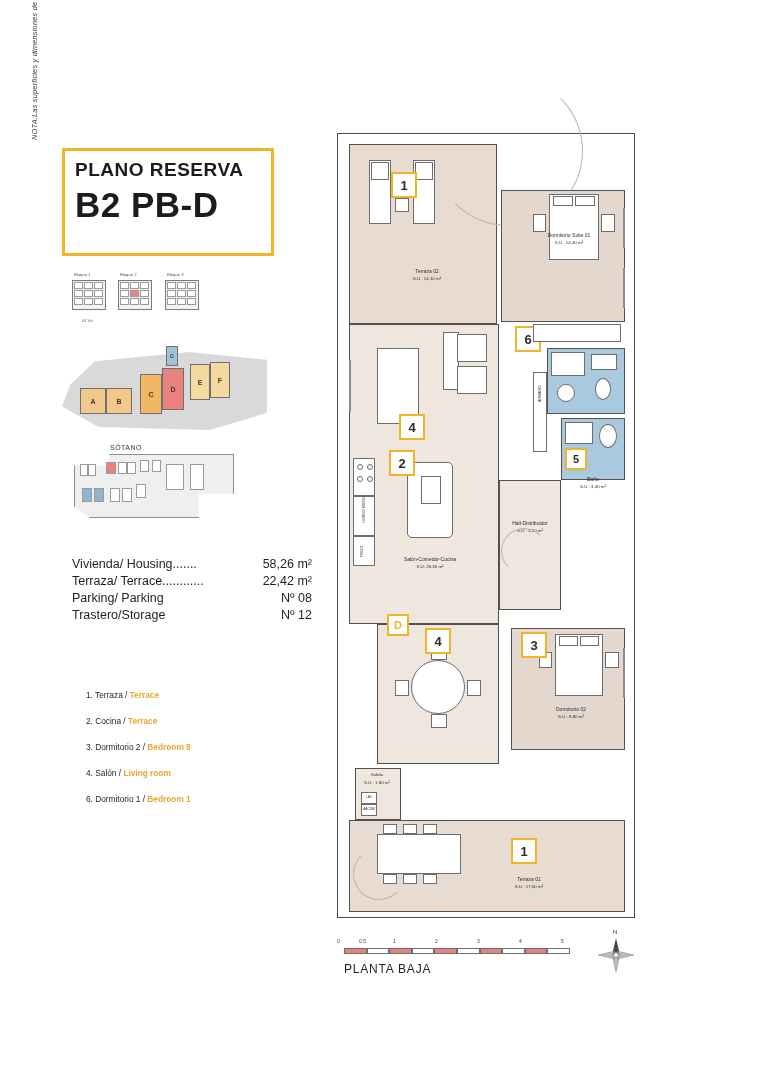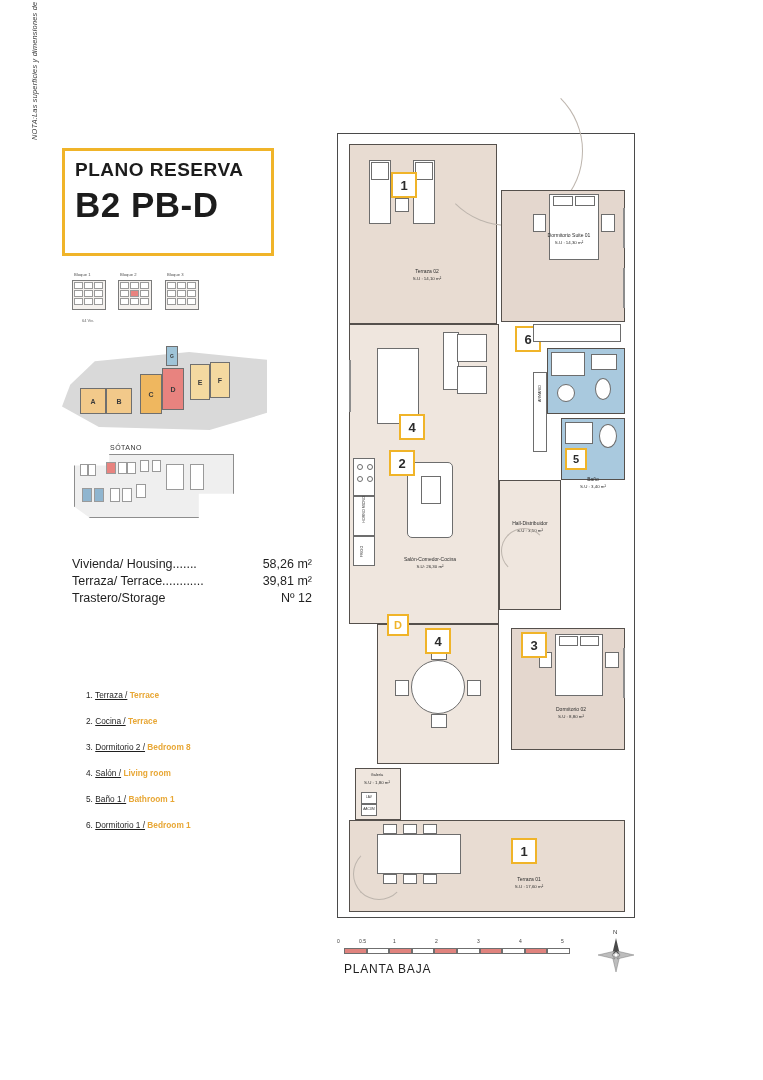--- a/index.html
+++ b/index.html
@@ -91,21 +91,21 @@
 
   
   .specs { position:absolute; left:72px; top:556px; width:240px; }
   .spec-row { font-size:12.5px; line-height:17px; color:#1f1f1f; display:flex; }
   .spec-row .lbl { white-space:pre; }
   .spec-row .val { margin-left:auto; }
 
   
   .legend { position:absolute; left:86px; top:682px; width:230px; }
   .legend-item { font-size:8.3px; line-height:26px; color:#1f1f1f; }
-  .legend-item .es { color:#1f1f1f;text-decoration:underline; }
+  .legend-item .es { color:#1f1f1f; }
   .legend-item .en { color:#e8a735;font-weight:bold; }
 
   
   .plan {
     position:absolute; left:333px; top:128px; width:305px; height:790px;
     background:#ffffff;
   }
   .outer-wall {
     position:absolute; left:4px; top:5px; width:298px; height:785px;
     border:1.2px solid #4a4a4a; background:#ffffff;
@@ -233,21 +233,25 @@
   <div class="sot-cell" style="left:120px;top:20px;width:14px;height:26px;"></div>
 </div>
 
 <div class="specs">
   <div class="spec-row">
     <span class="lbl">Vivienda/ Housing.......</span>
     <span class="val">58,26 m²</span>
   </div>
   <div class="spec-row">
     <span class="lbl">Terraza/ Terrace............</span>
-    <span class="val">39,81 m²</span>
+    <span class="val">22,42 m²</span>
+  </div>
+  <div class="spec-row">
+    <span class="lbl">Parking/ Parking</span>
+    <span class="val">Nº 08</span>
   </div>
   <div class="spec-row">
     <span class="lbl">Trastero/Storage</span>
     <span class="val">Nº 12</span>
   </div>
 </div>
 
 <div class="legend">
   <div class="legend-item">
     <span>1.</span>
@@ -261,25 +265,20 @@
   </div>
   <div class="legend-item">
     <span>3.</span>
     <span class="es">Dormitorio 2 /</span>
     <span class="en">Bedroom 8</span>
   </div>
   <div class="legend-item">
     <span>4.</span>
     <span class="es">Salón /</span>
     <span class="en">Living room</span>
-  </div>
-  <div class="legend-item">
-    <span>5.</span>
-    <span class="es">Baño 1 /</span>
-    <span class="en">Bathroom 1</span>
   </div>
   <div class="legend-item">
     <span>6.</span>
     <span class="es">Dormitorio 1 /</span>
     <span class="en">Bedroom 1</span>
   </div>
 </div>
 
 <div class="plan">
   <div class="outer-wall"></div>

